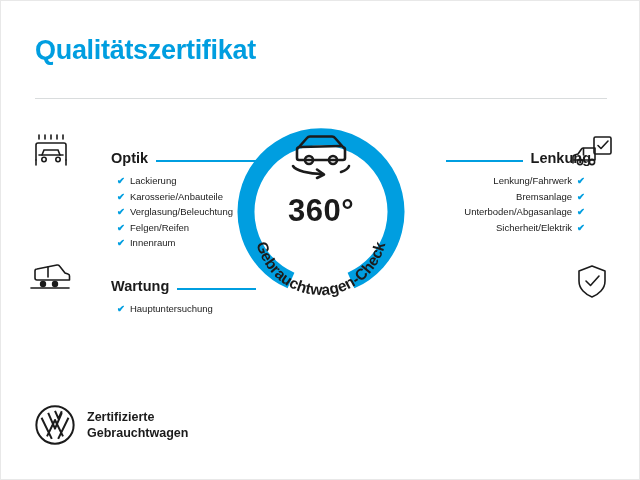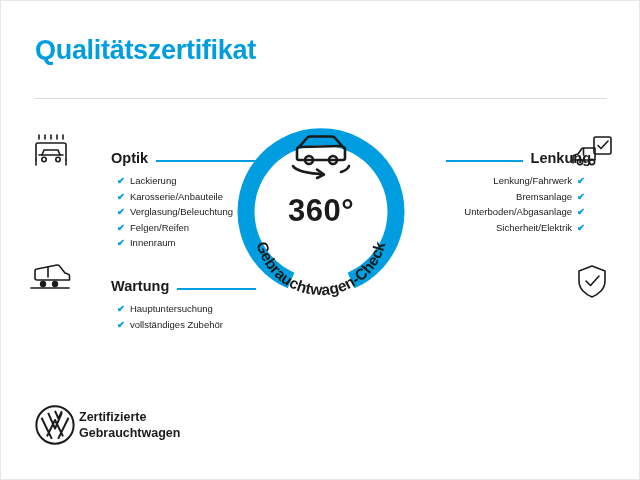--- a/index.html
+++ b/index.html
@@ -132,21 +132,21 @@
   
   .footer {
     position: absolute;
     left: 34px;
     top: 404px;
     display: flex;
     align-items: center;
   }
   .vw-logo { width: 40px; height: 40px; }
   .footer-text {
-    margin-left: 4px;
+    margin-left: 12px;
     font-size: 12.5px;
     font-weight: bold;
     color: #1b1b1b;
     line-height: 16px;
   }
 </style>
 </head>
 <body>
 
 <div class="page">
@@ -197,21 +197,20 @@
       </g>
     </svg>
   </div>
   <div class="section left" style="left:80px; top:268px; width:145px;">
     <div class="sec-head">
       <div class="sec-title">Wartung</div>
       <div class="sec-rule"></div>
     </div>
     <div class="items" style="padding-left:6px;">
       <div class="item"><span class="check">✔</span><span>Hauptuntersuchung</span></div>
-      <div class="item"><span class="check">✔</span><span>vollständiges Zubehör</span></div>
     </div>
   </div>
 
   <div class="ico" style="left:570px; top:134px;">
     <svg width="42" height="36" viewBox="0 0 42 36">
       <g fill="none" stroke="#1b1b1b" stroke-width="1.6" stroke-linecap="round" stroke-linejoin="round">
         <rect x="23" y="2" width="17" height="17" rx="1.5"></rect>
         <path d="M27 10.5 l3 3 l7 -7.5"></path>
         <path d="M2 28 L2 22 a2 2 0 0 1 1.5-2 L7 19 L10.5 14 a2.5 2.5 0 0 1 2-1 L24 13 L24 25 L3.5 25"></path>
         <path d="M12.5 13.5 L12.5 20"></path>

